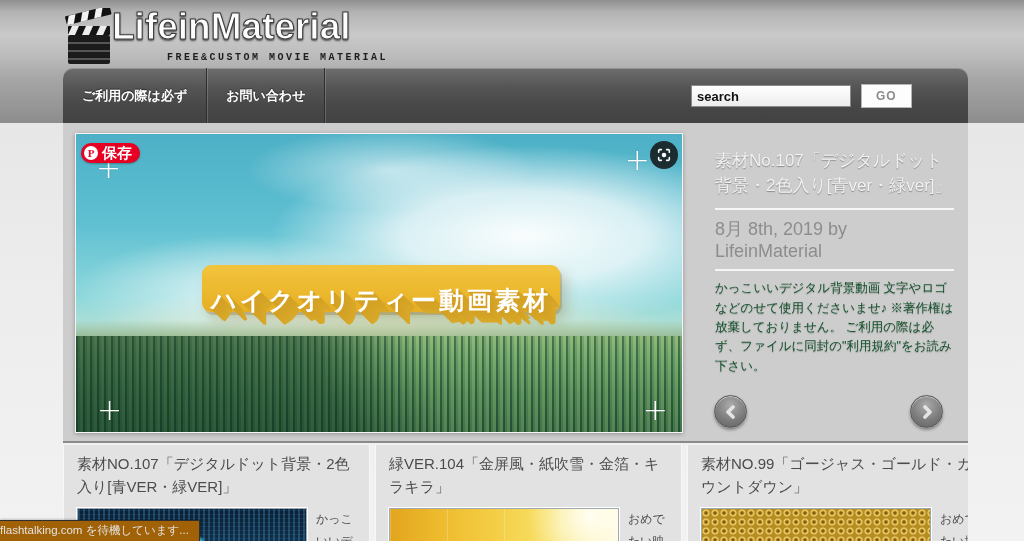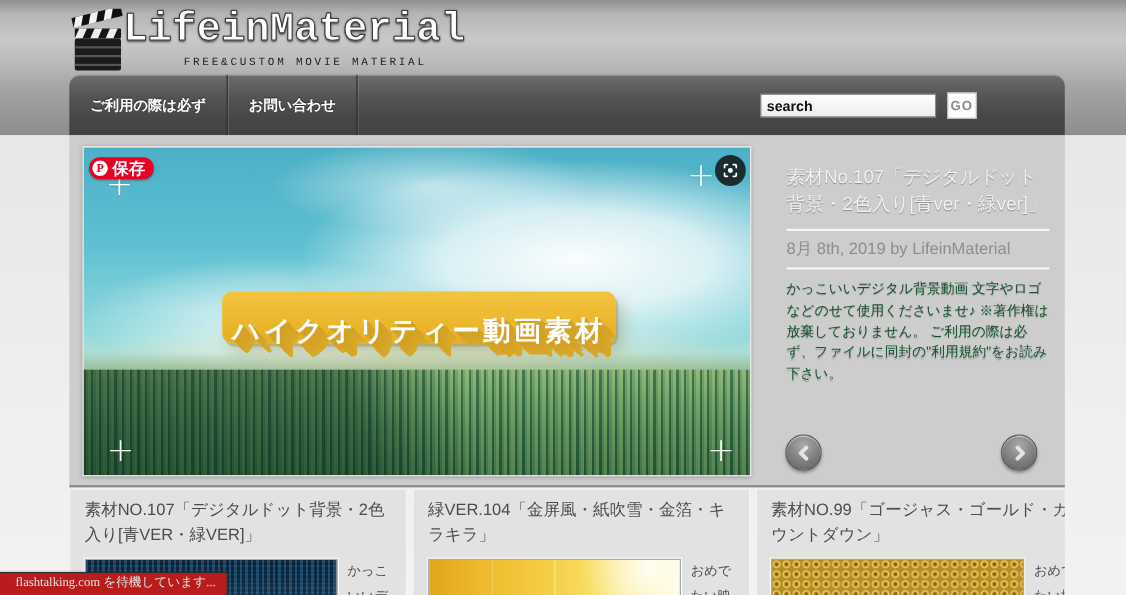--- a/index.html
+++ b/index.html
@@ -14,28 +14,28 @@
     background:linear-gradient(180deg,#8f8f8f 0%,#b4b4b4 10%,#c9c9c9 28%,#bcbcbc 45%,#a5a5a5 65%,#8d8d8d 100%);
   }
   .below-band{
     position:absolute;left:0;top:123px;width:1024px;height:418px;
     background:linear-gradient(180deg,#e7e7e7 0%,#efefef 60%,#f2f2f2 100%);
   }
   .logo-wrap{position:absolute;left:60px;top:4px;width:340px;height:62px;}
   .logo-icon{position:absolute;left:2px;top:4px;}
   .logo-title{
     position:absolute;left:52px;top:2px;
-    font-family:Liberation Mono, monospace;font-weight:bold;font-size:37px;color:#fdfdfd;
+    font-family:Liberation Sans, sans-serif;font-weight:bold;font-size:37px;color:#fdfdfd;
     letter-spacing:0px;
     text-shadow:0 1px 0 #6b6b6b,0 2px 2px rgba(0,0,0,.55),0 0 2px #444;
     -webkit-text-stroke:1px #3c3c3c;
   }
   .logo-subtitle{
     position:absolute;left:52px;top:48px;width:276px;text-align:right;
-    font-family:"Liberation Mono",monospace;font-weight:normal;font-size:10px;color:#1e1e1e;
+    font-family:"Liberation Mono",monospace;font-weight:bold;font-size:10px;color:#1e1e1e;
     letter-spacing:2.5px;white-space:nowrap;
   }
   
   .nav{
     position:absolute;left:63px;top:68px;width:905px;height:55px;
     background:linear-gradient(180deg,#6d6d6d 0%,#555 35%,#474747 70%,#424242 100%);
     border-radius:10px 10px 0 0;
     box-shadow:inset 0 1px 0 rgba(255,255,255,.25);
     display:flex;align-items:stretch;
   }
@@ -44,21 +44,21 @@
     border-right:1px solid #2e2e2e;box-shadow:1px 0 0 rgba(255,255,255,.18);
     cursor:pointer;white-space:nowrap;text-shadow:0 -1px 1px rgba(0,0,0,.5);
   }
   .nav-search{position:absolute;left:592px;top:16px;display:flex;align-items:center;margin-left:36px;}
   .search-input{
     width:148px;height:20px;border:1px solid #8a8a8a;background:linear-gradient(#fff,#ececec);
     font-family:"Liberation Sans",sans-serif;font-size:13px;font-weight:bold;color:#111;
     padding:0 5px;outline:none;
   }
   .go-button{
-    margin-left:10px;height:24px;padding:0 2px;background:#fdfdfd;border:1px solid #b5b5b5;
+    margin-left:10px;height:24px;padding:0 14px;background:#fdfdfd;border:1px solid #b5b5b5;
     font-family:"Liberation Sans",sans-serif;font-size:12px;font-weight:bold;color:#8b8b8b;
     letter-spacing:1px;cursor:pointer;
   }
   
   .main-panel{
     position:absolute;left:63px;top:123px;width:905px;height:318px;
     background:#cdcdcd;border-bottom:2px solid #8a8a8a;
   }
   
   .hero{
@@ -121,21 +121,21 @@
   .plus-tr{right:32px;top:16px;}
   .plus-bl{left:21px;bottom:12px;}
   .plus-br{right:14px;bottom:12px;}
   
   .sidebar{position:absolute;left:640px;top:10px;width:263px;height:300px;padding:0 12px;box-sizing:border-box;}
   .sidebar-title{
     margin:16px 0 10px;font-size:17px;font-weight:500;color:#f2f2f2;line-height:1.45;
     text-shadow:0 1px 1px rgba(90,90,90,.6);cursor:pointer;
   }
   .sidebar-hr{height:2px;background:#fbfbfb;border:none;margin:7px 0;opacity:.9;}
-  .sidebar-date{font-size:15px;color:#8d8d8d;margin:3px 0;}
+  .sidebar-date{font-size:18px;color:#8d8d8d;margin:3px 0;}
   .sidebar-desc{font-size:12.5px;color:#14532d;line-height:1.55;margin-top:8px;text-shadow:0 1px 1px rgba(110,110,110,.5);}
   .read-more{display:block;text-align:right;margin-top:14px;font-size:13px;color:#4ea224;text-decoration:none;cursor:pointer;}
   .pager-button{
     position:absolute;width:31px;height:31px;border-radius:50%;top:262px;cursor:pointer;
     background:radial-gradient(circle at 50% 30%, #ababab 0%, #7d7d7d 55%, #5f5f5f 100%);
     border:1px solid #575757;
     box-shadow:0 2px 3px rgba(0,0,0,.35), inset 0 1px 1px rgba(255,255,255,.55);
     display:flex;align-items:center;justify-content:center;
   }
   .pager-prev{left:11px;}
@@ -170,24 +170,23 @@
     background-image:radial-gradient(circle at 4px 4px, #7e5d12 1px, #caa02e 2px, #f2d376 3px, #b68d22 4px);
     background-size:9px 9px;
   }
   .card-snippet{
     margin-left:9px;font-size:12px;color:#4f4f4f;line-height:1.9;width:40px;
     word-break:break-all;overflow:hidden;
   }
   
   .status-bar{
     position:absolute;left:0;bottom:0;height:20px;max-width:260px;
-    background:#b91c1c;border:1px solid #2f2f2f;border-left:none;border-bottom:none;
-    color:#e2e2e2;font-size:11.5px;line-height:19px;padding:0 10px 0 14px;white-space:nowrap;
+    background:#a16207;border:1px solid #2f2f2f;border-left:none;border-bottom:none;
+    color:#e2e2e2;font-size:11.5px;line-height:19px;padding:0 10px 0 0;white-space:nowrap;
     box-shadow:0 -1px 2px rgba(0,0,0,.2);
-    font-family:Liberation Serif, serif;
   }
 </style>
 </head>
 <body>
 
 <div class="header-band"></div>
 <div class="below-band"></div>
 
 <div class="logo-wrap">
   <svg class="logo-icon" width="52" height="58" viewBox="0 0 52 58">

